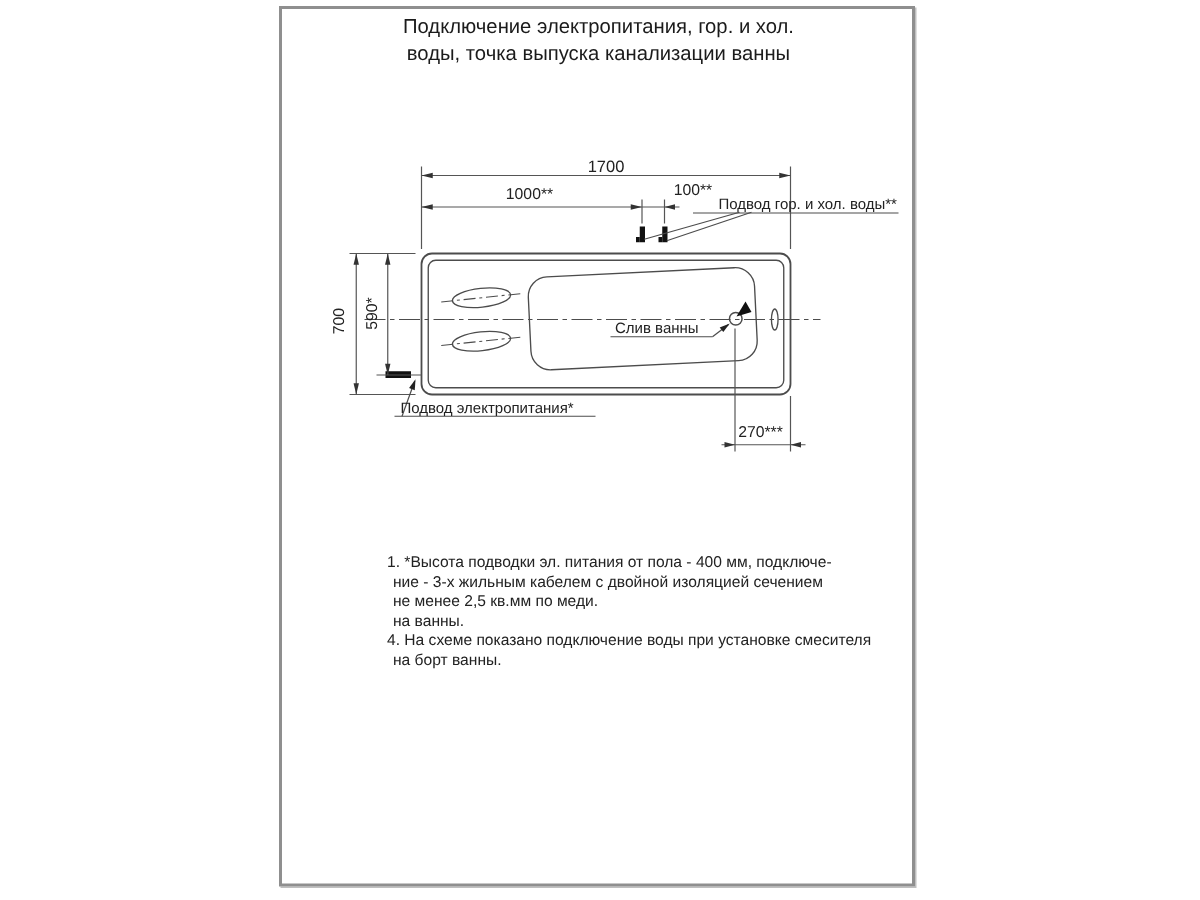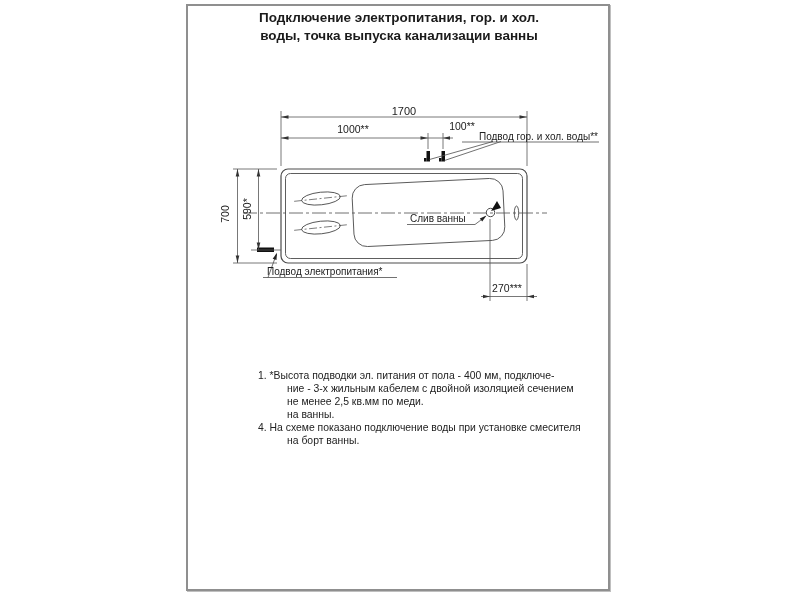--- a/index.html
+++ b/index.html
@@ -1,24 +1,24 @@
 <!DOCTYPE html>
 <html><head>
 <meta charset="utf-8">
 <style>
   html,body{margin:0;padding:0;background:#ffffff;}
   .page{position:relative;width:800px;height:600px;background:#ffffff;overflow:hidden;
         font-family:"Liberation Sans",sans-serif;color:#1e1e1e;}
   .sheet{position:absolute;left:186px;top:4px;width:424px;height:587px;background:#ffffff;
          border:2px solid #8f8f8f;box-shadow:1px 1px 0 rgba(0,0,0,0.25);box-sizing:border-box;}
   .title{position:absolute;left:186px;top:9px;width:426px;text-align:center;
-         font-size:13.5px;font-weight:bold;line-height:17.5px;color:#1b1b1b;}
+         font-size:13.5px;font-weight:normal;line-height:17.5px;color:#1b1b1b;}
   .notes{position:absolute;left:258px;top:370px;width:340px;font-size:10.4px;
          line-height:12.95px;color:#222222;}
-  .notes .cont{margin-left:29px;}
+  .notes .cont{margin-left:4px;}
   svg{position:absolute;left:0;top:0;}
   svg text{font-family:"Liberation Sans",sans-serif;fill:#222222;}
   .dim{font-size:10.5px;}
   .dimbig{font-size:11px;}
   .lbl{font-size:10px;}
 </style>
 </head>
 <body>
 
 <div class="page">

